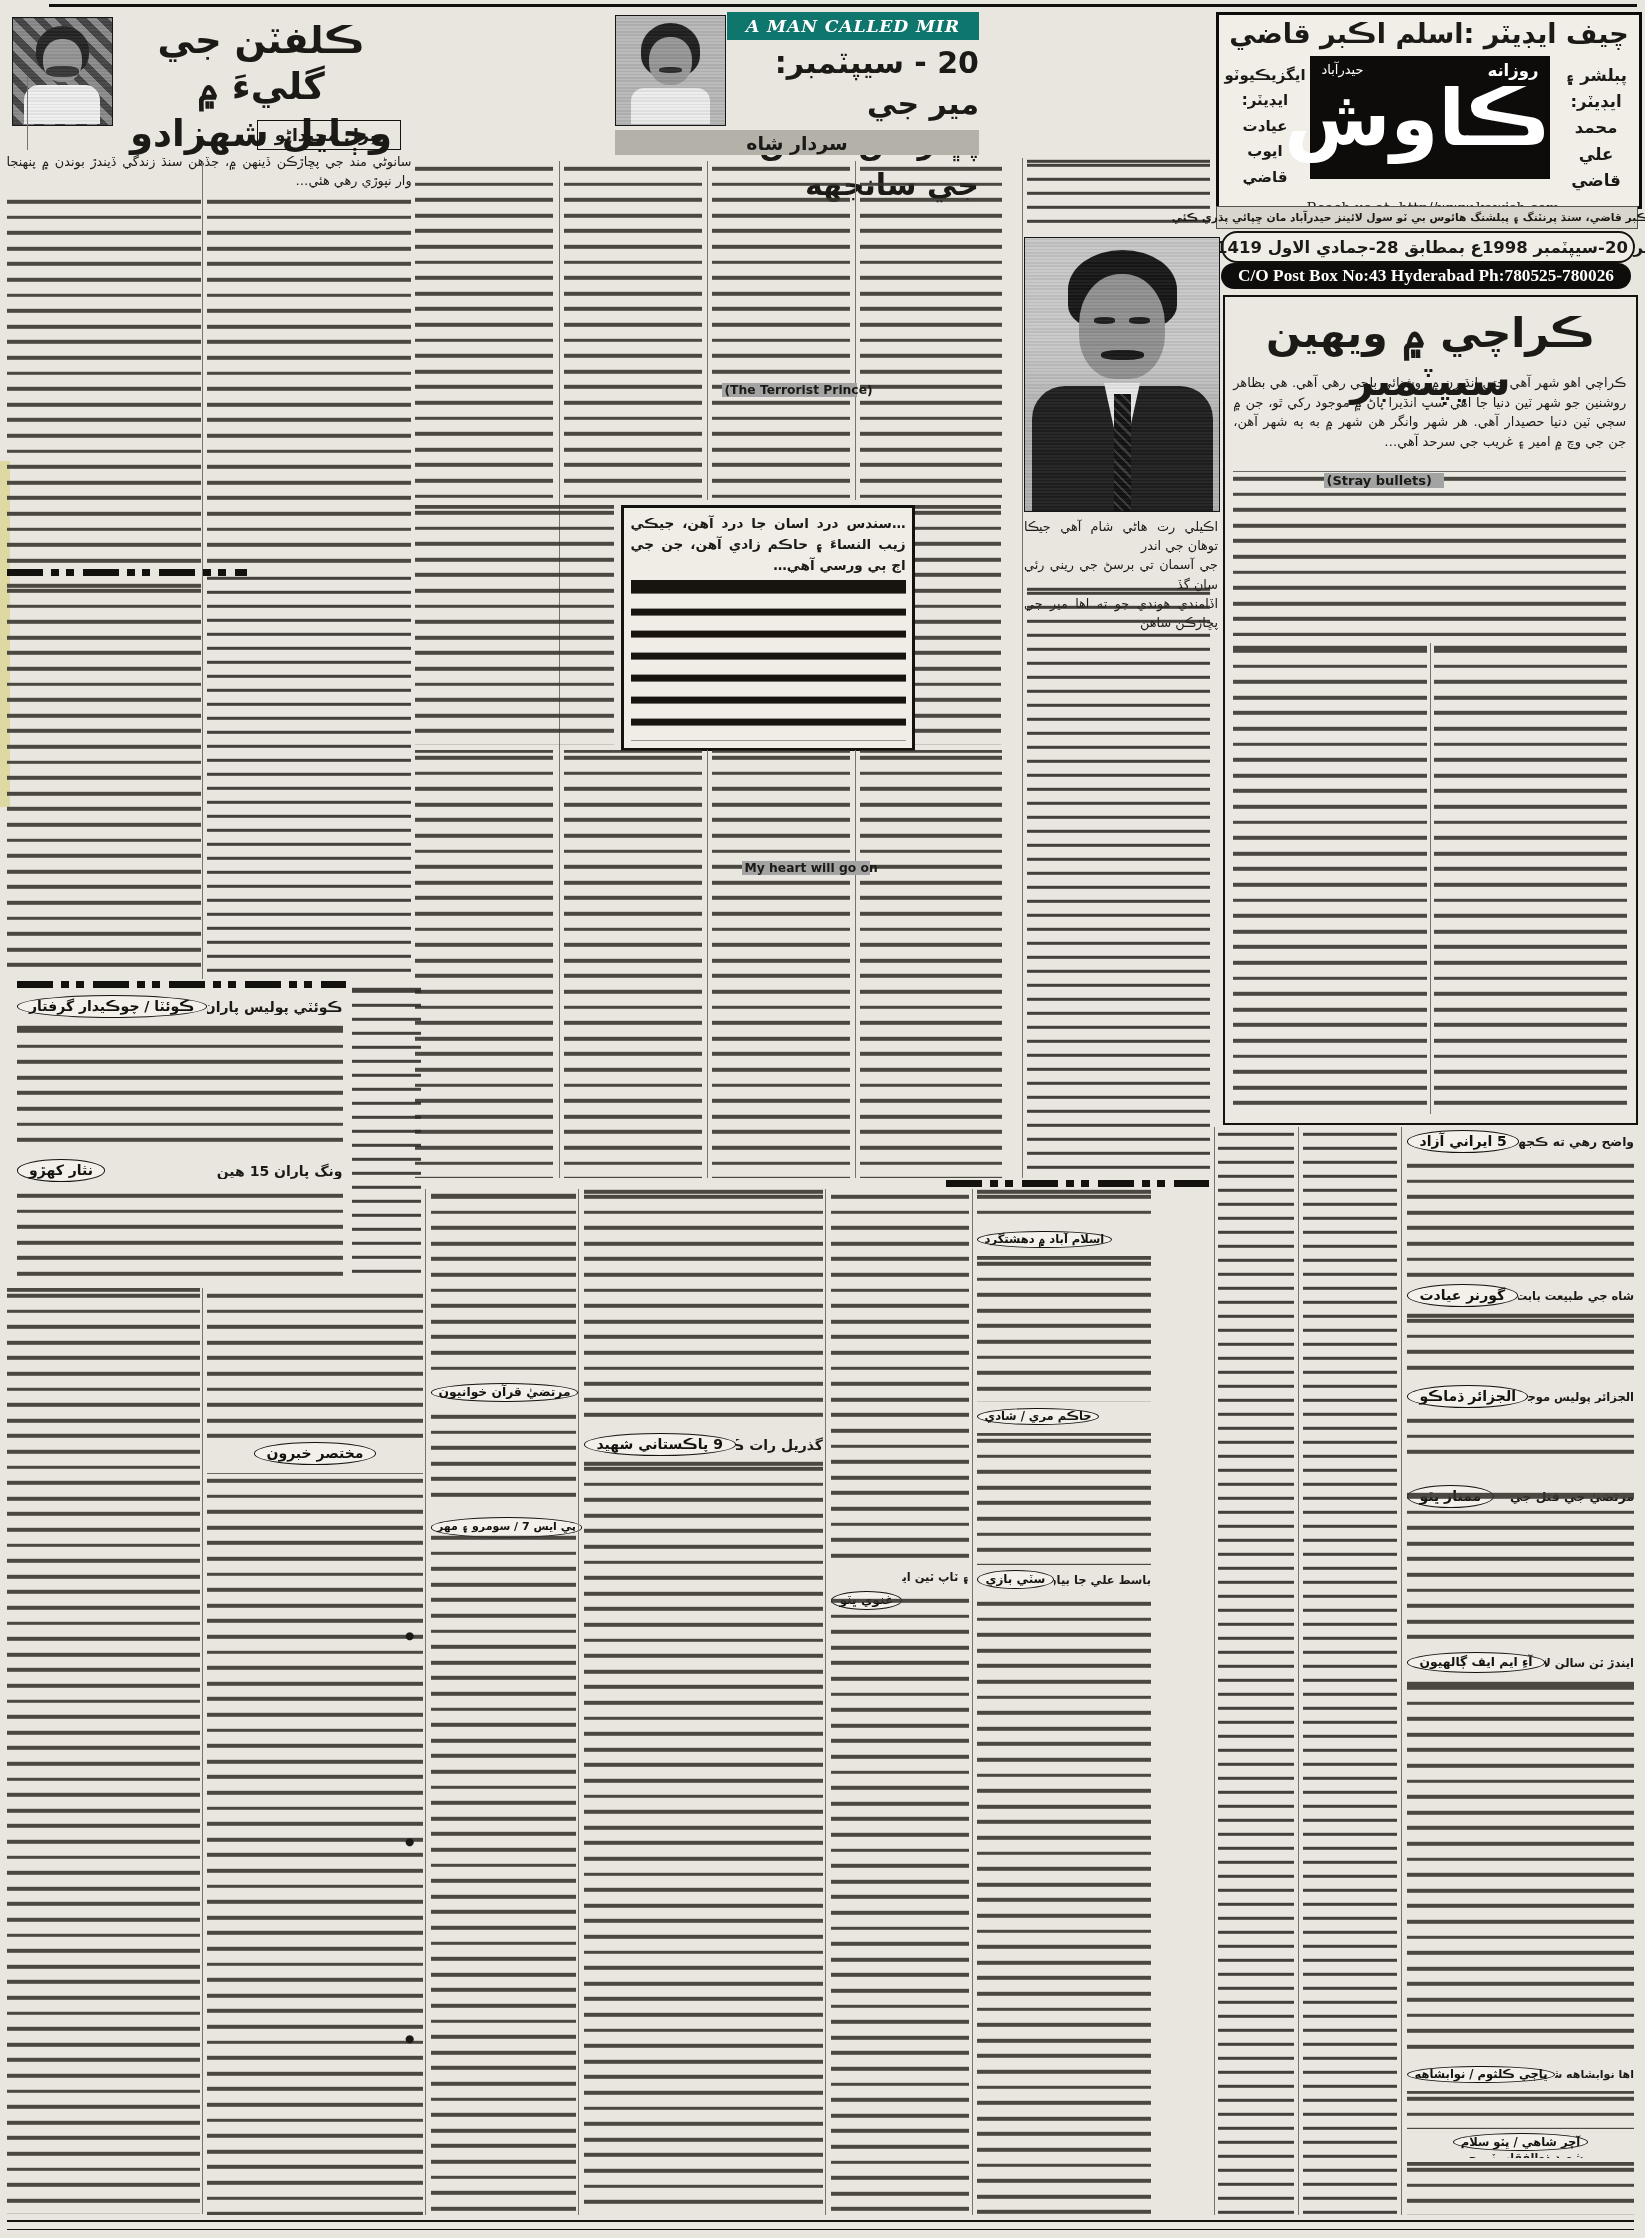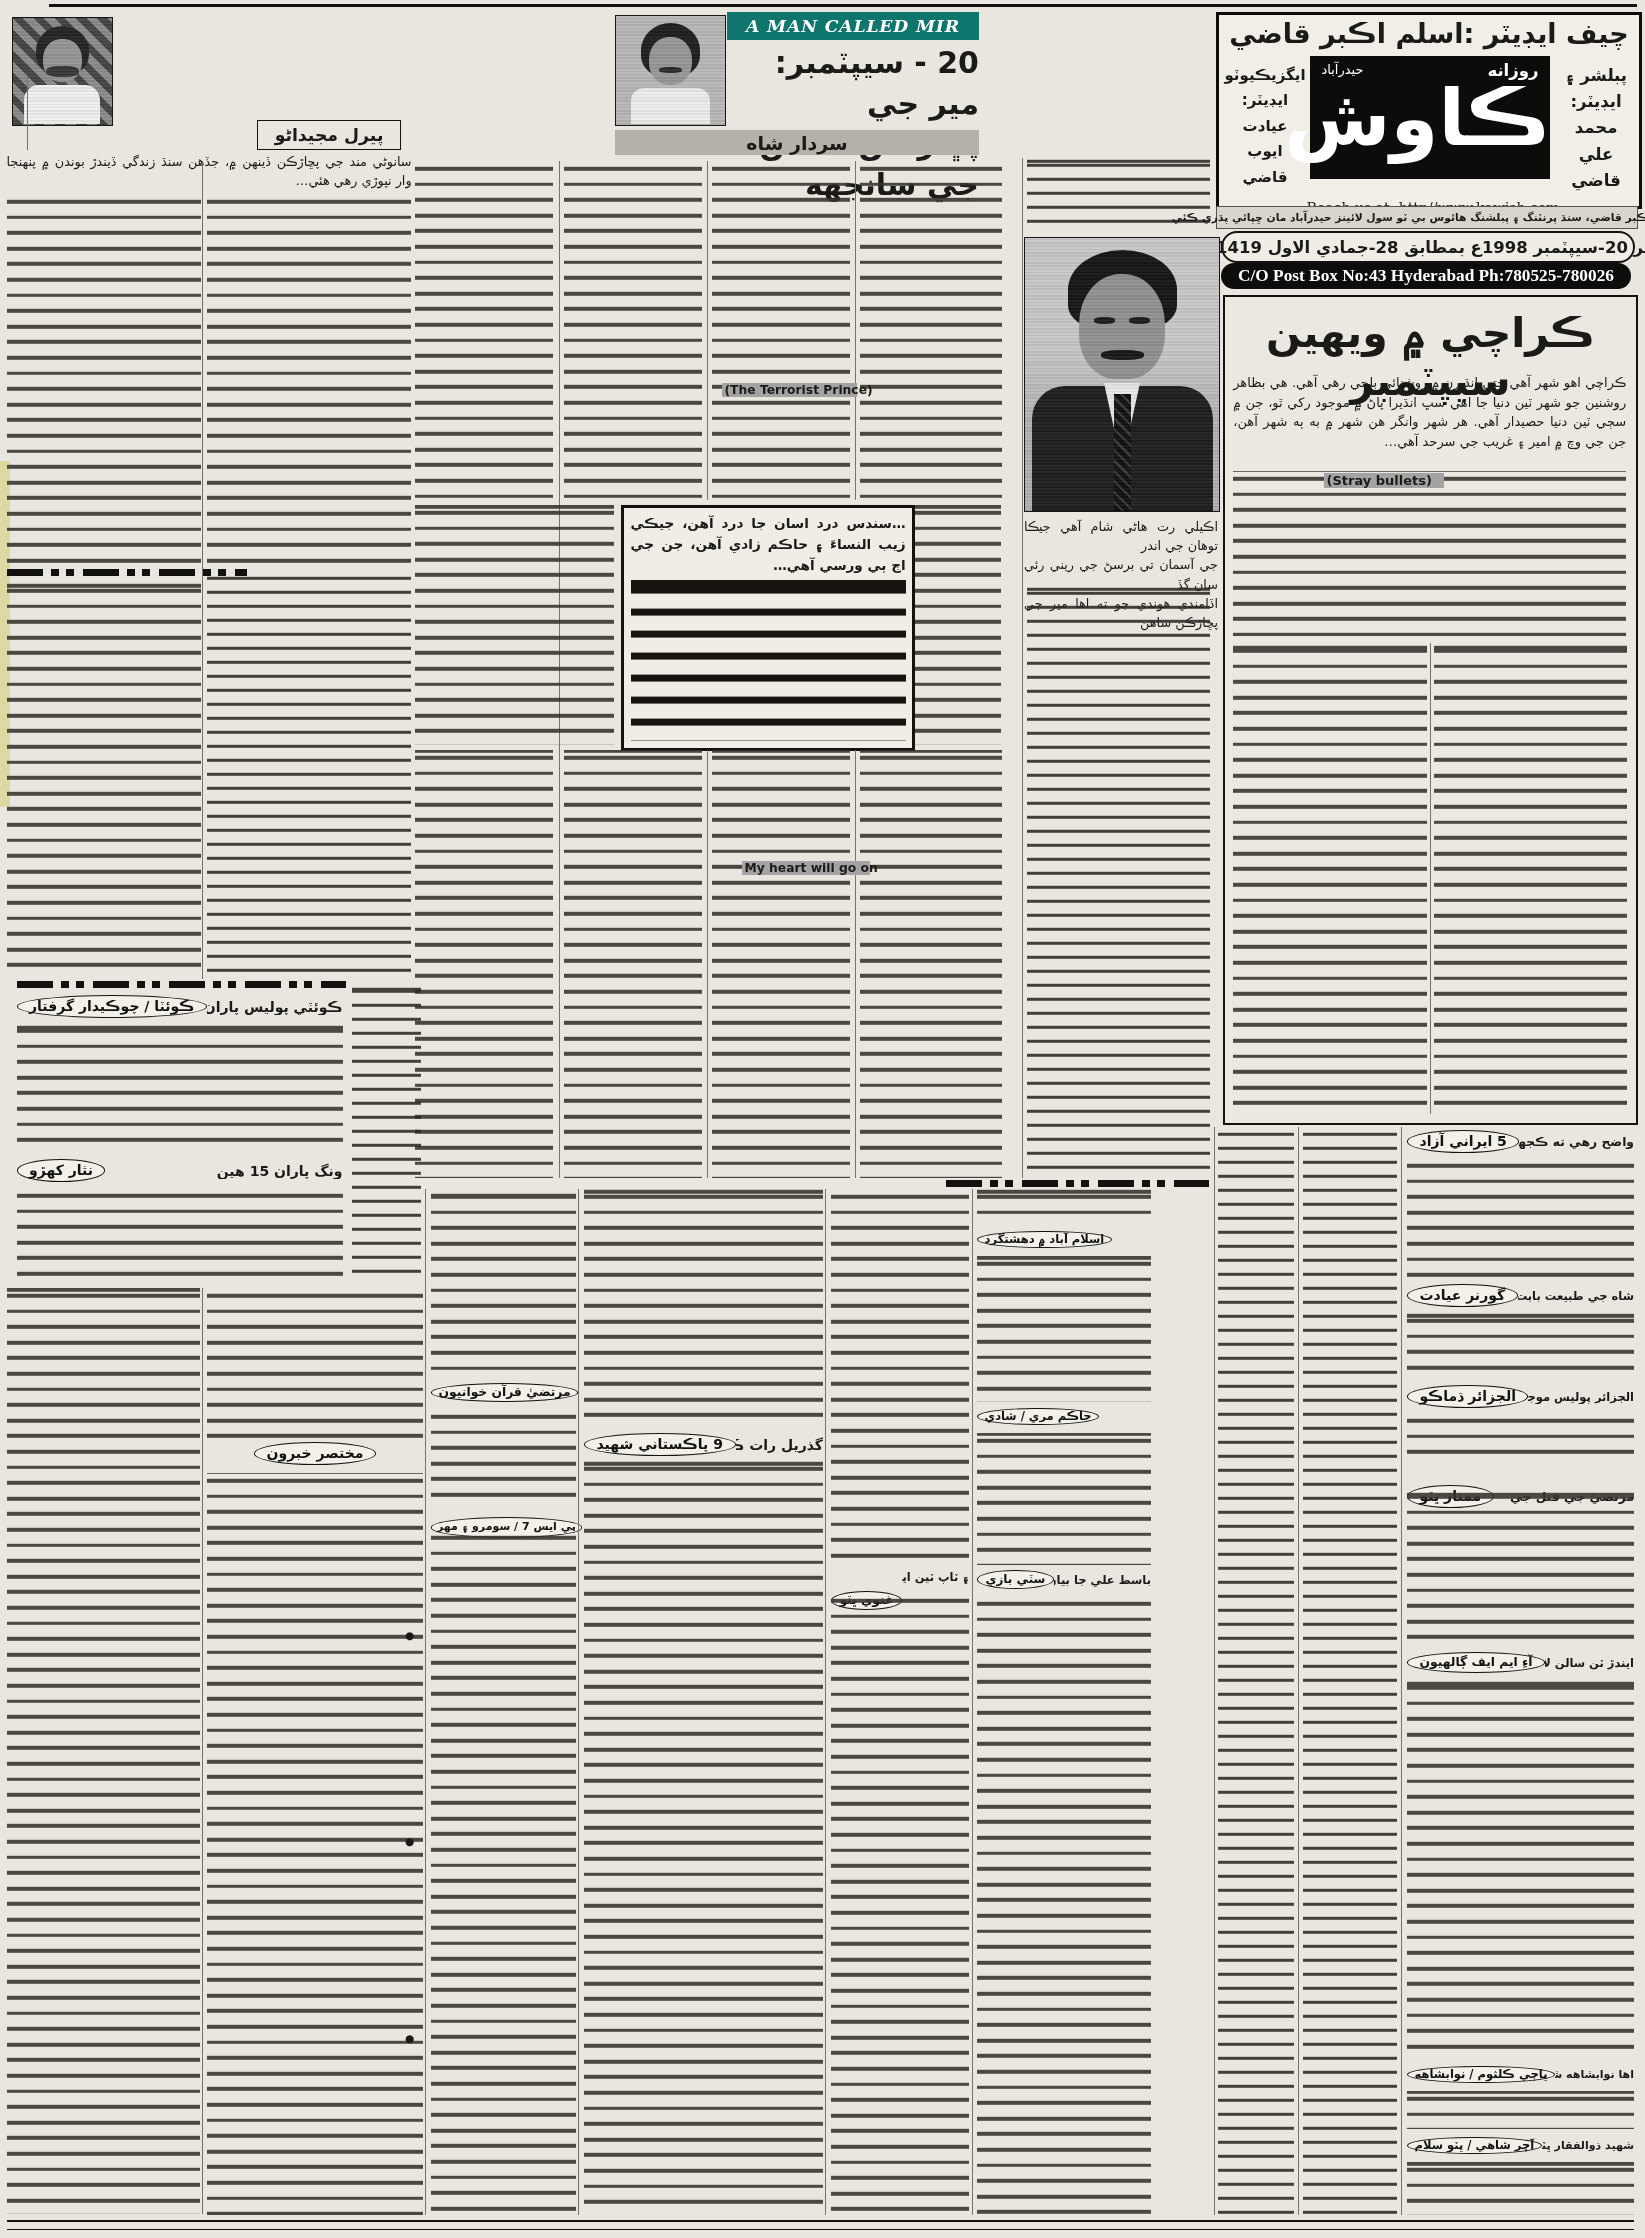--- a/index.html
+++ b/index.html
@@ -37,20 +37,24 @@
   <div class="hr" style="left:49px;top:4.1px;width:1588px;height:2.5px;"></div>
   <div class="abs" style="left:0;top:461px;width:10px;height:346px;background:rgba(208,199,92,.45);"></div>
 
   <div class="photo" style="left:11.5px;top:16.5px;width:99px;height:107px;background:repeating-linear-gradient(45deg,#474540 0 7.4px,#8d8a80 7.4px 15px);">
     <div class="abs" style="left:23px;top:8.2px;width:53px;height:49px;background:#262420;border-radius:50% 50% 42% 42%;"></div>
     <div class="abs" style="left:30px;top:21.4px;width:39px;height:43px;background:#9a948a;border-radius:46%;"></div>
     <div class="abs" style="left:33px;top:48px;width:33px;height:11.5px;background:#3a362f;border-radius:40%;"></div>
     <div class="abs" style="left:11.5px;top:67px;width:76px;height:39px;background:#efede7;border-radius:15px 15px 0 0;"></div>
     <div class="noise"></div>
   </div>
+  <div class="abs rtl" style="left:123px;top:18px;width:276px;height:100px;text-align:center;font-weight:bold;">
+    <div style="font-size:37px;line-height:1.25;">ڪلفٽن جي گليءَ ۾</div>
+    <div style="font-size:37px;line-height:1.25;">وڄايل شهزادو</div>
+  </div>
   <div class="abs rtl" style="left:257px;top:120px;width:142px;height:28px;border:1.6px solid #14120f;display:flex;align-items:center;justify-content:center;">
     <span style="font-weight:bold;font-size:17.3px;">پيرل مجيداڻو</span>
   </div>
   <div class="abs rtl" style="left:6.6px;top:153px;width:405px;font-size:12.8px;line-height:1.45;text-align:justify;">سانوڻي مند جي پڇاڙڪن ڏينهن ۾، جڏهن سنڌ زندگي ڏيندڙ بوندن ۾ پنهنجا وار نپوڙي رهي هئي…</div>
   <div class="gk" style="left:6.6px;top:194px;width:194px;height:372px;"></div>
   <div class="gk" style="left:207px;top:194px;width:204px;height:372px;"></div>
   <div class="vr" style="left:202px;top:161px;height:818px;"></div>
   <div class="vr" style="left:27px;top:76px;height:74px;"></div>
 
   <div class="dashdot" style="left:6.6px;top:569px;width:240px;"></div>
@@ -261,21 +265,21 @@
   <div class="bhead" style="left:1407px;top:1650px;width:227px;height:25px;">
     <span class="kicker rtl" style="font-size:12.3px;">آءِ ايم ايف ڳالهيون</span>
     <span class="blead rtl" style="font-size:11.5px;">ايندڙ ٽن سالن لاءِ 5 ارب</span>
   </div>
   <div class="gk" style="left:1407px;top:1680px;width:227px;height:378px;"></div>
   <div class="bhead" style="left:1407px;top:2062px;width:227px;height:25px;">
     <span class="kicker rtl" style="font-size:11.5px;padding:1.6px 6.6px;">ڀاڄي ڪلثوم / نوابشاهه</span>
     <span class="blead rtl" style="font-size:11px;">اها نوابشاهه شهر جي</span>
   </div>
   <div class="gk" style="left:1407px;top:2091px;width:227px;height:38px;"></div>
-  <div class="bhead" style="left:1407px;top:2133px;width:227px;height:25px;">
+  <div class="bhead" style="left:1407px;top:2133px;width:227px;height:25px;flex-direction:column;">
     <span class="kicker rtl" style="font-size:11.5px;padding:1.6px 6.6px;">آچر شاهي / ڀٽو سلام</span>
     <span class="blead rtl" style="font-size:11px;">شهيد ذوالفقار ڀٽي جي</span>
   </div>
   <div class="gk" style="left:1407px;top:2162px;width:227px;height:53px;"></div>
 
   <div class="abs" style="left:6.6px;top:2220px;width:1627px;height:6.6px;border-top:2.5px solid #14120f;border-bottom:1.6px solid #14120f;"></div>
 
 </div>
 
 

